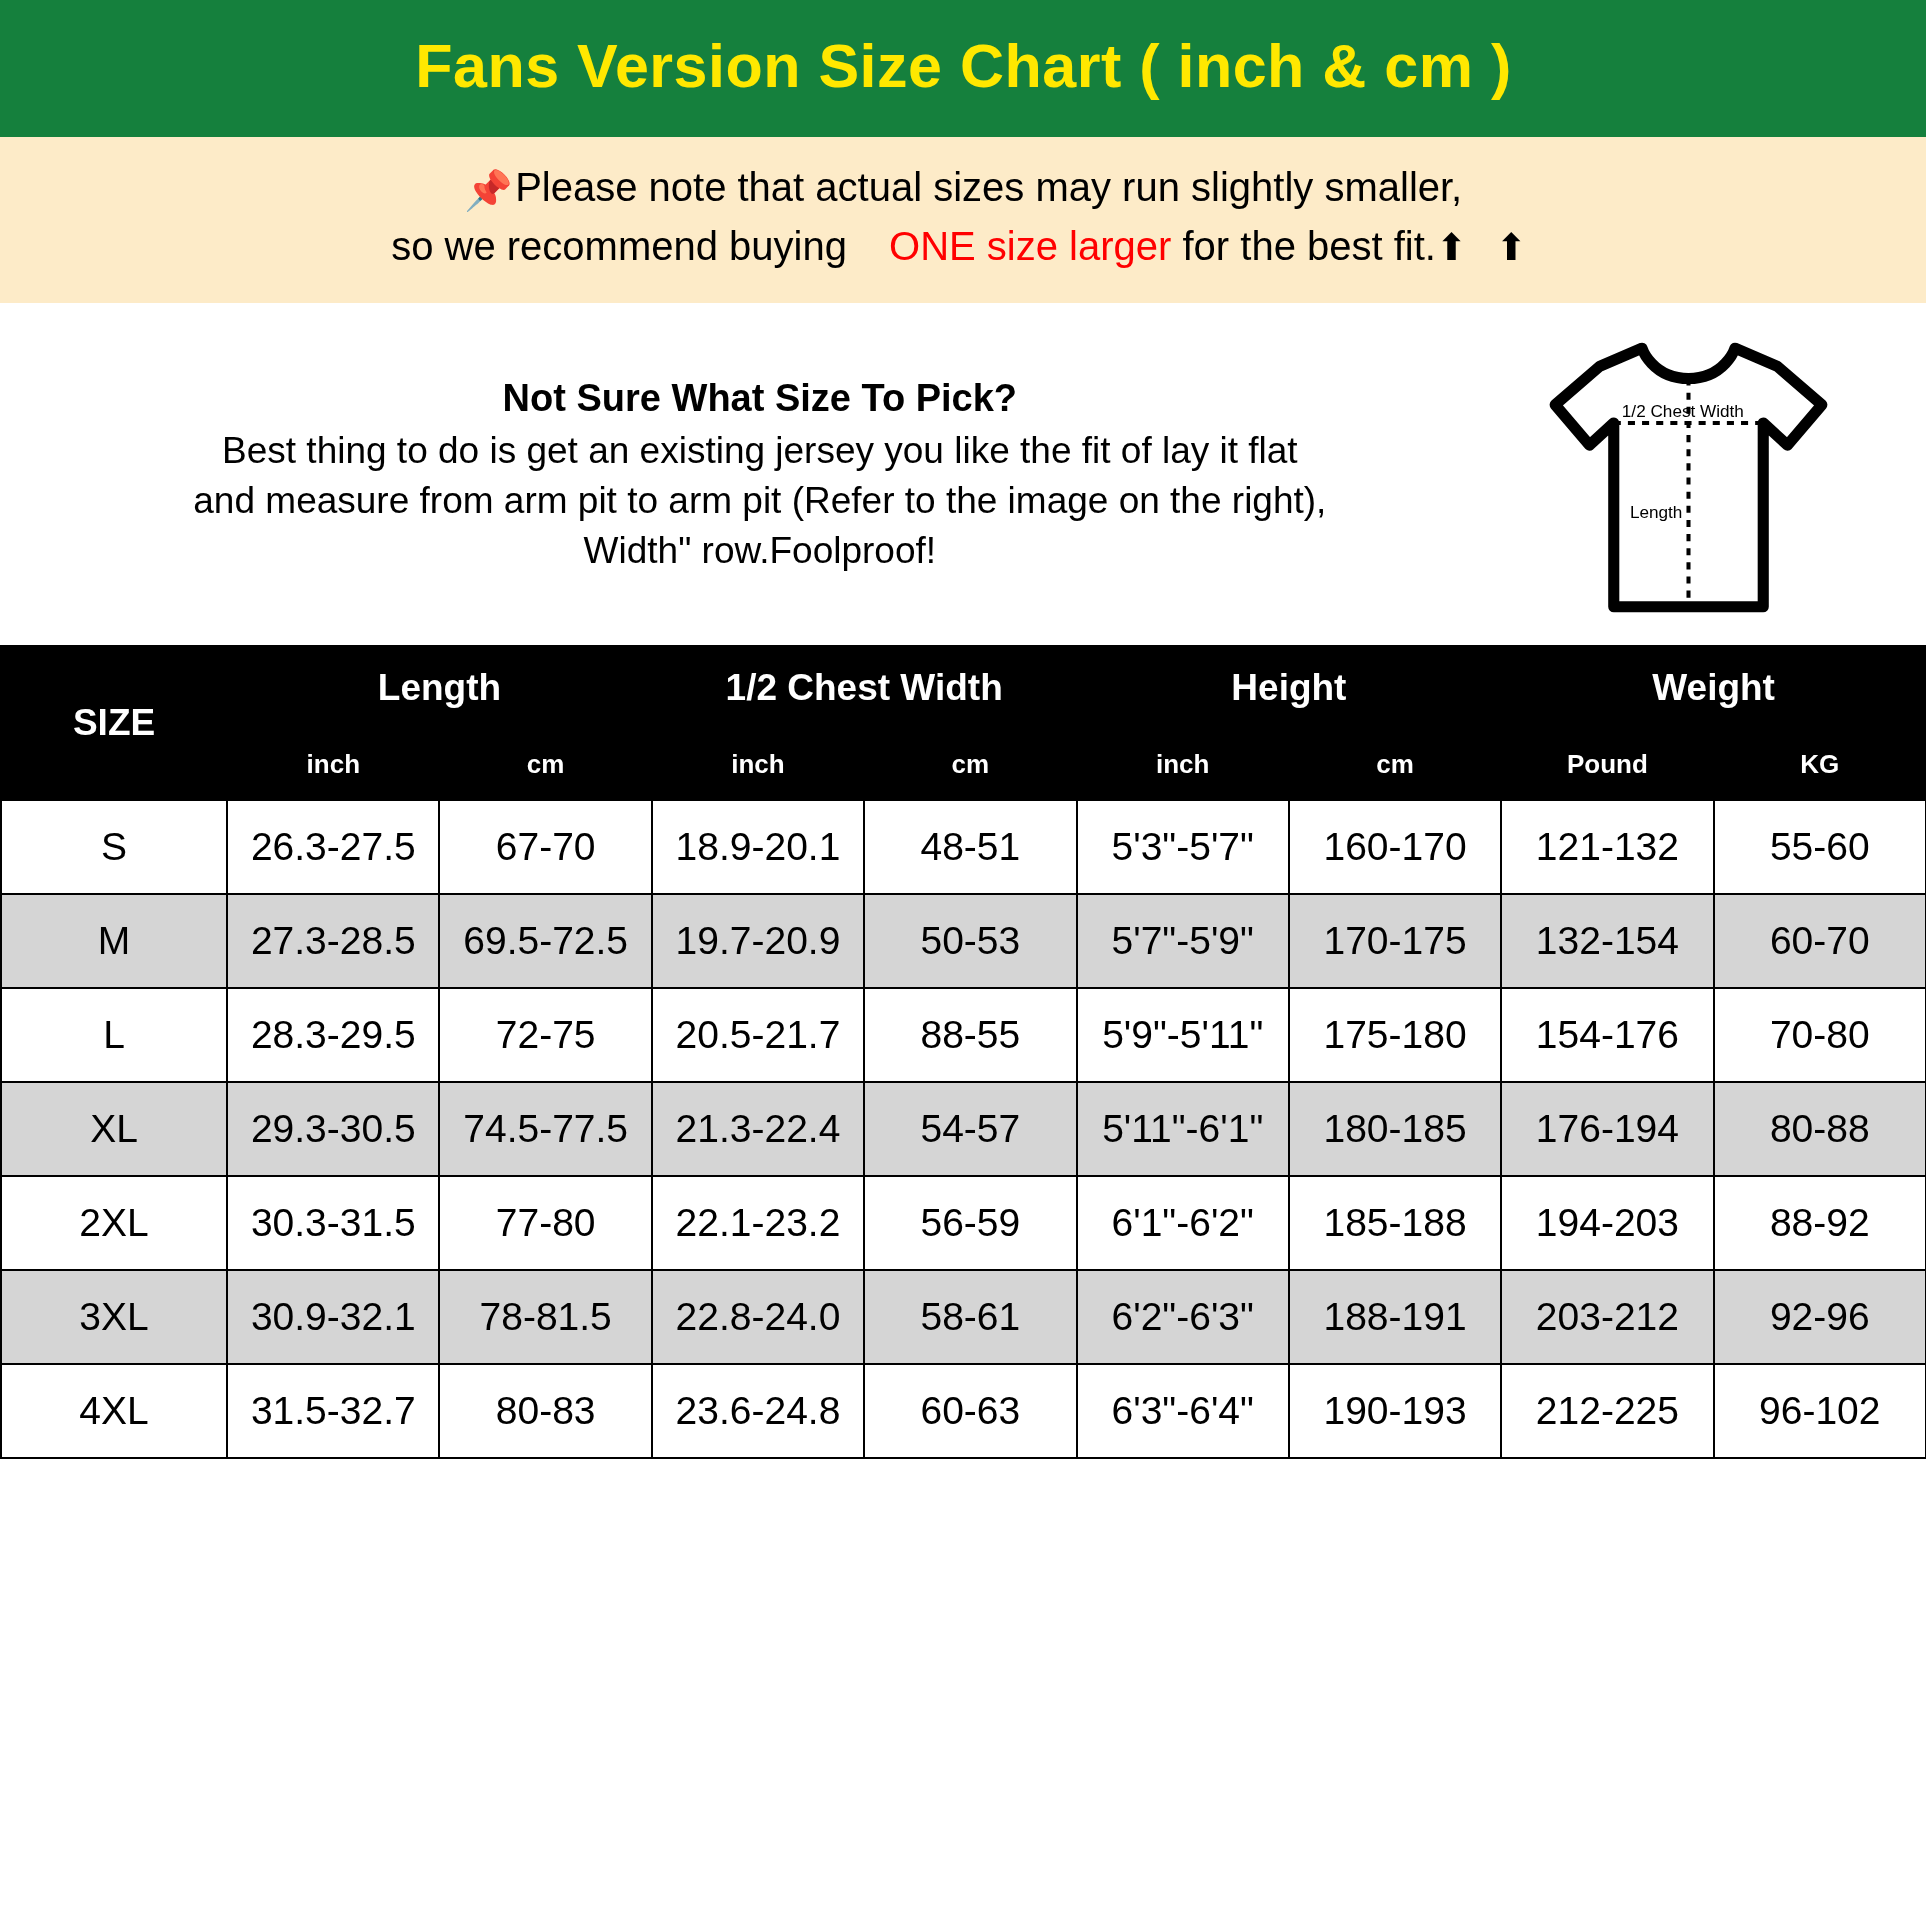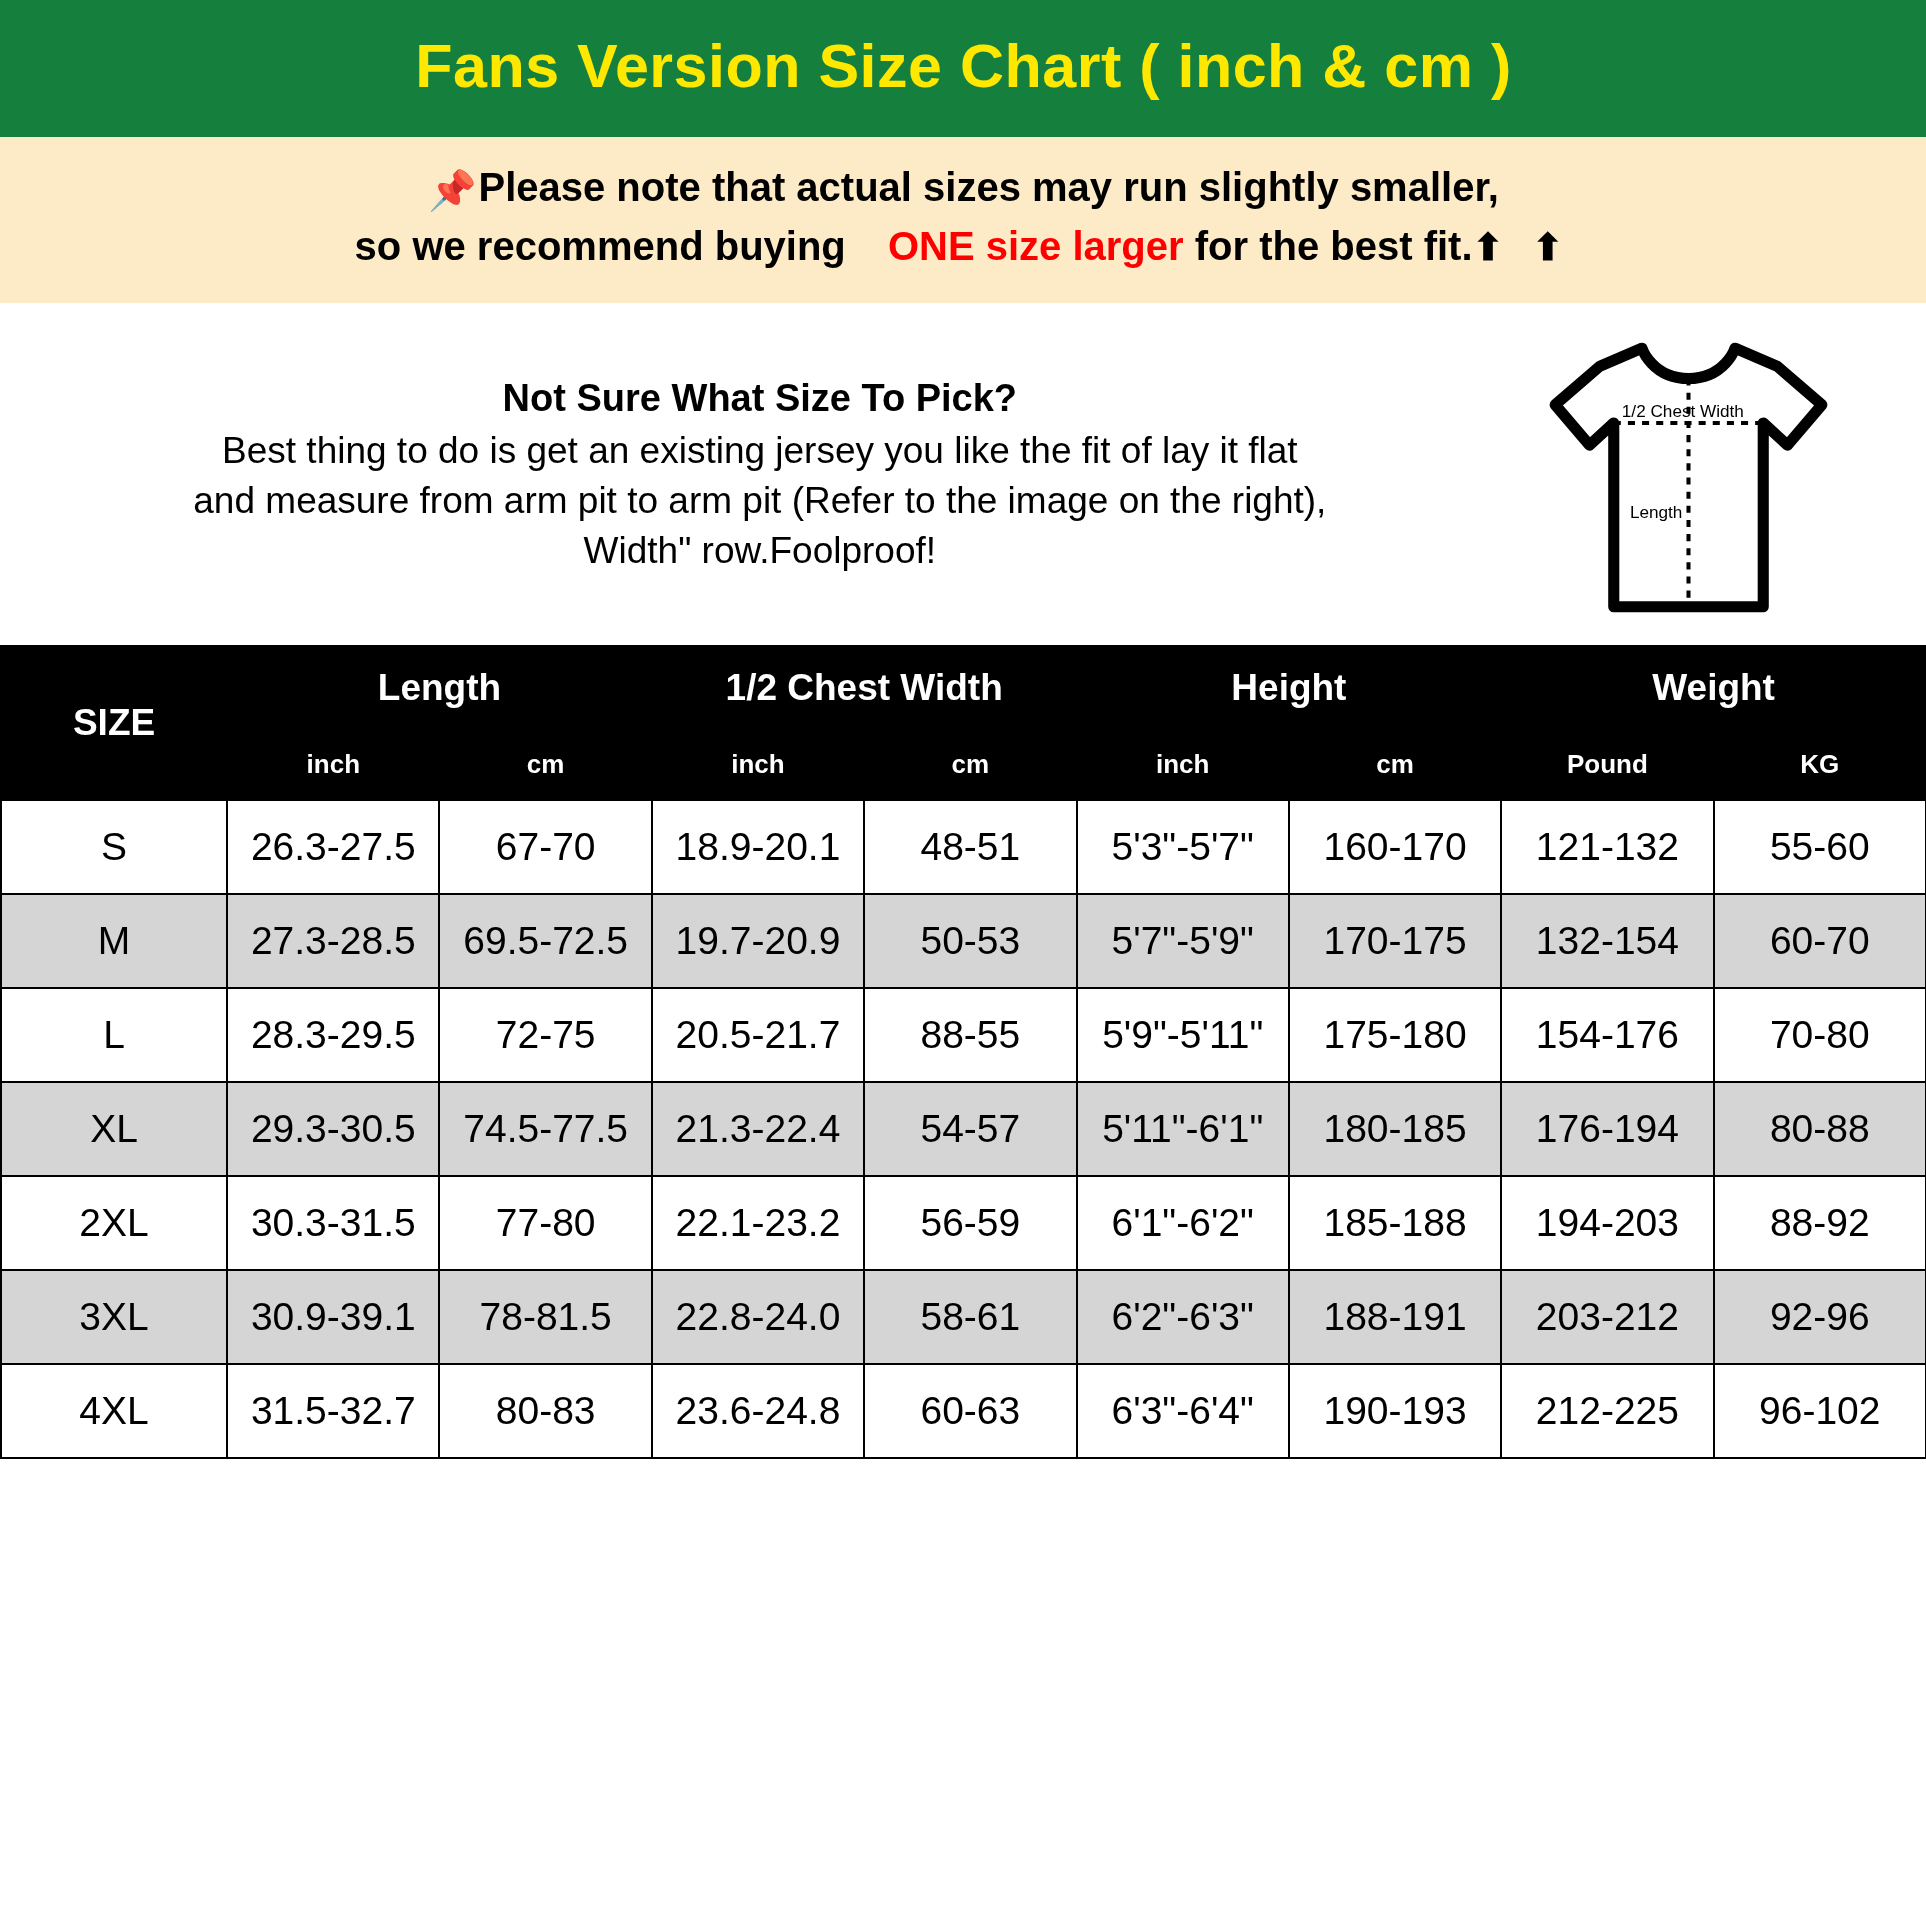--- a/index.html
+++ b/index.html
@@ -33,21 +33,21 @@
 
   
   .note-band {
     background: #fdebc8;
     text-align: center;
     padding: 22px 18.4px 27.5px 18.4px;
     border-bottom: 3.7px solid #ffffff;
   }
   .note-line {
     font-size: 40px;
-    font-weight: bold;
+    font-weight: normal;
     line-height: 1.42;
     color: #000;
   }
   .pin-icon {
     font-size: 39px;
     vertical-align: -2.8px;
     margin-right: 1.8px;
   }
   .red {
     color: #ff0000;
@@ -247,21 +247,21 @@
         <td>77-80</td>
         <td>22.1-23.2</td>
         <td>56-59</td>
         <td>6'1"-6'2"</td>
         <td>185-188</td>
         <td>194-203</td>
         <td>88-92</td>
       </tr>
       <tr class="alt">
         <td class="size-cell">3XL</td>
-        <td>30.9-39.1</td>
+        <td>30.9-32.1</td>
         <td>78-81.5</td>
         <td>22.8-24.0</td>
         <td>58-61</td>
         <td>6'2"-6'3"</td>
         <td>188-191</td>
         <td>203-212</td>
         <td>92-96</td>
       </tr>
       <tr>
         <td class="size-cell">4XL</td>

